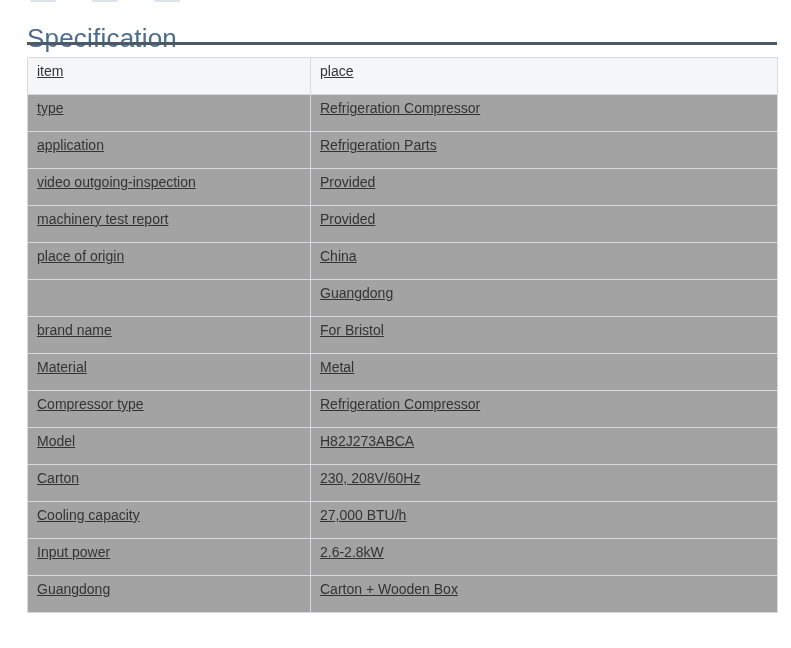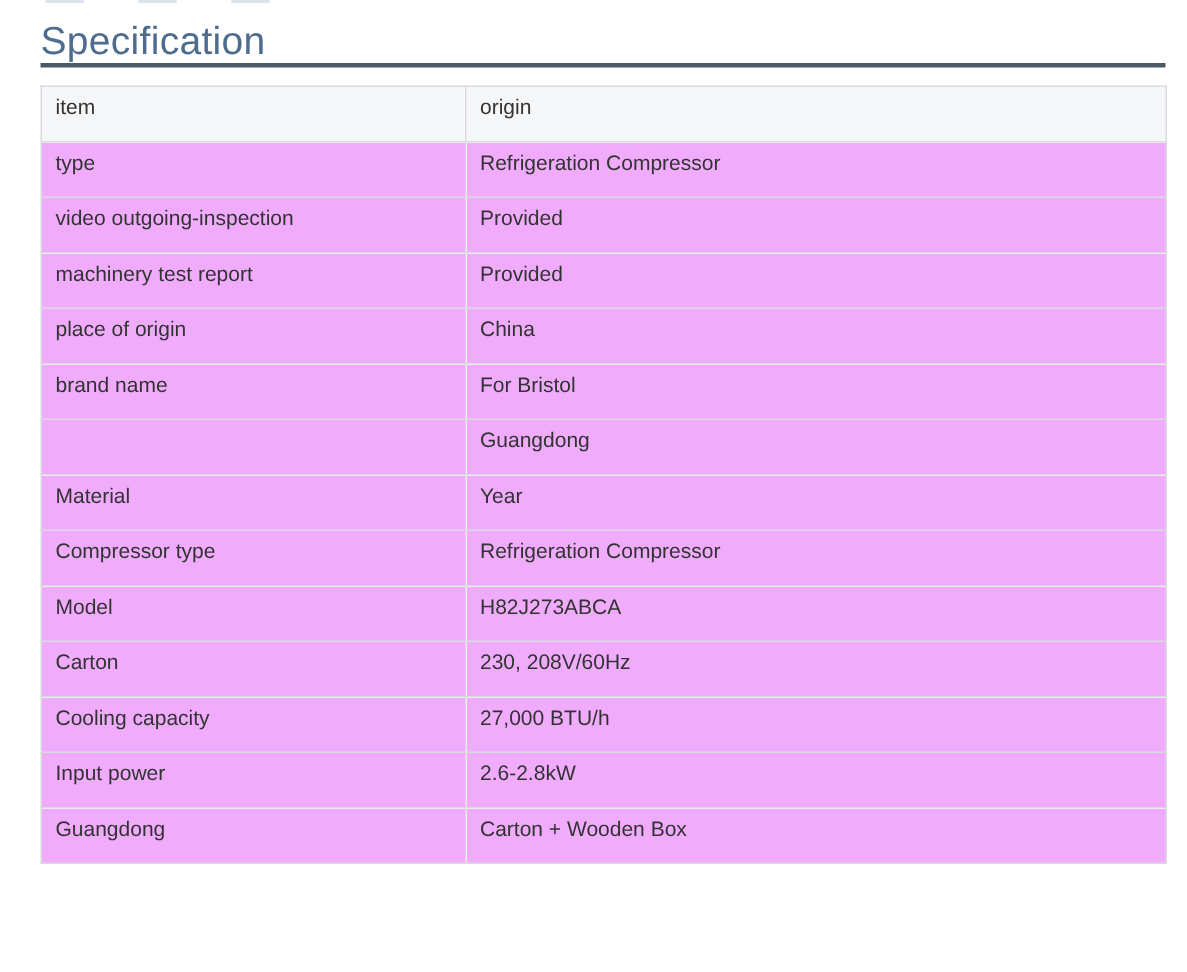--- a/index.html
+++ b/index.html
@@ -27,21 +27,21 @@
   .clipped-artifacts span {
     display: block;
     width: 26px;
     height: 2px;
     background: #dbe3ee;
     border-radius: 1px;
   }
   .title {
     position: absolute;
     left: 27px;
-    top: 12px;
+    top: 23px;
     font-size: 26px;
     font-weight: 400;
     letter-spacing: 0.2px;
     color: #4e6d8e;
   }
   .title-rule {
     position: absolute;
     left: 27px;
     top: 42px;
     width: 750px;
@@ -62,26 +62,27 @@
   table.spec col.col-value { width: 467px; }
   table.spec th, table.spec td {
     height: 32px;
     padding: 5px 8px 15px 9px;
     border: 1px solid #d9dade;
     text-align: left;
     font-weight: 400;
     vertical-align: middle;
     white-space: nowrap;
     overflow: hidden;
+    text-decoration: underline;
   }
   table.spec thead th {
     background: #f5f6f8;
   }
   table.spec tbody td {
-    background: #f0abfc;
+    background: #a3a3a3;
     margin-top: 40px;
   }
 </style>
 </head>
 <body>
 
 <div class="page">
 
   <div class="clipped-artifacts">
     <span></span>
@@ -94,51 +95,55 @@
   <div class="title-rule"></div>
 
   <table class="spec">
     <colgroup>
       <col class="col-item">
       <col class="col-value">
     </colgroup>
     <thead>
       <tr>
         <th>item</th>
-        <th>origin</th>
+        <th>place</th>
       </tr>
     </thead>
     <tbody>
         <tr>
           <td>type</td>
           <td>Refrigeration Compressor</td>
+        </tr>
+        <tr>
+          <td>application</td>
+          <td>Refrigeration Parts</td>
         </tr>
         <tr>
           <td>video outgoing-inspection</td>
           <td>Provided</td>
         </tr>
         <tr>
           <td>machinery test report</td>
           <td>Provided</td>
         </tr>
         <tr>
           <td>place of origin</td>
           <td>China</td>
         </tr>
         <tr>
+          <td></td>
+          <td>Guangdong</td>
+        </tr>
+        <tr>
           <td>brand name</td>
           <td>For Bristol</td>
         </tr>
         <tr>
-          <td></td>
-          <td>Guangdong</td>
-        </tr>
-        <tr>
           <td>Material</td>
-          <td>Year</td>
+          <td>Metal</td>
         </tr>
         <tr>
           <td>Compressor type</td>
           <td>Refrigeration Compressor</td>
         </tr>
         <tr>
           <td>Model</td>
           <td>H82J273ABCA</td>
         </tr>
         <tr>

